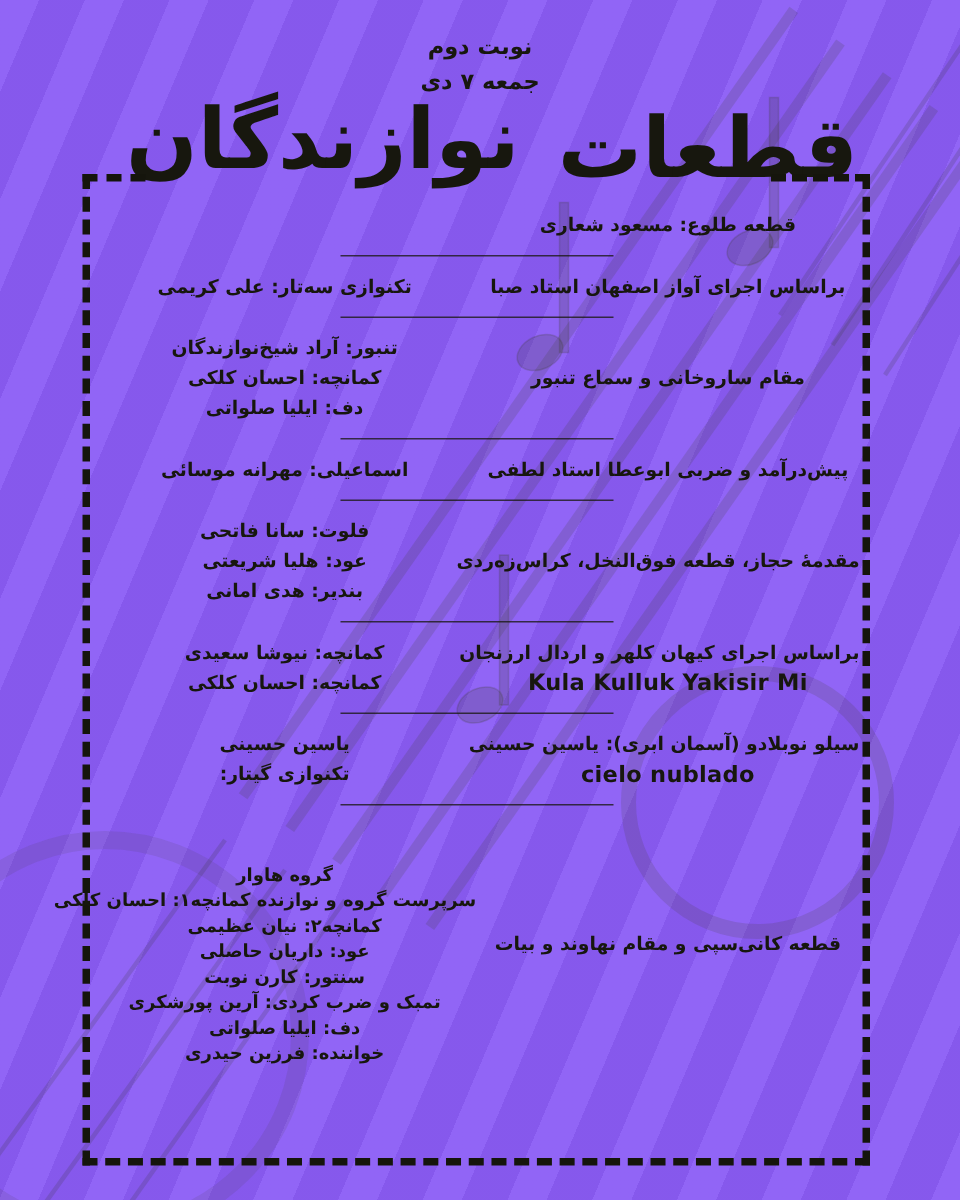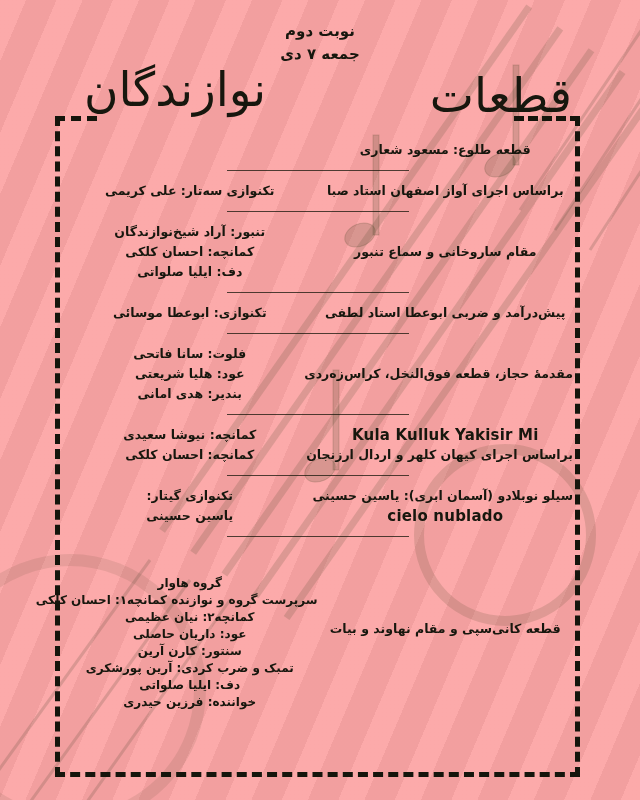--- a/index.html
+++ b/index.html
@@ -1,19 +1,19 @@
 <!DOCTYPE html>
 <html lang="fa" dir="rtl"><head>
 <meta charset="utf-8">
 <style>
   html,body{margin:0;padding:0;}
   .poster{
     position:relative;
     width:640px;height:800px;
-    background:#fca5a5;
+    background:#8b5cf6;
     overflow:hidden;
     font-family:"DejaVu Sans",sans-serif;
     color:#17170e;
     direction:rtl;
   }
   .stripes{
     position:absolute;inset:0;
     background:
       repeating-linear-gradient(113deg,
         rgba(255,255,255,0.055) 0 24px,
@@ -24,22 +24,22 @@
     position:absolute;inset:0;
     pointer-events:none;
   }
   .top-header{
     position:absolute;top:20px;left:0;width:100%;
     text-align:center;font-weight:bold;
     font-size:15px;line-height:23px;
   }
   .big-title{
     position:absolute;
-    font-weight:normal;
-    font-size:47px;
+    font-weight:bold;
+    font-size:56px;
     line-height:1;
     letter-spacing:-1px;
     white-space:nowrap;
   }
   .title-players{top:66px;left:84px;}
   .title-pieces{top:72px;right:68px;}
   .border-seg{
     position:absolute;top:116px;height:0;
     border-top:5px dashed #15150c;
   }
@@ -154,67 +154,67 @@
             <div class="line">کمانچه: احسان کلکی</div>
             <div class="line">دف: ایلیا صلواتی</div>
           </div>
         </div>
         <div class="sep"></div>
         <div class="prog-row">
           <div class="cell">
             <div class="line">پیش‌درآمد و ضربی ابوعطا استاد لطفی</div>
           </div>
           <div class="cell">
-            <div class="line">تکنوازی: ابوعطا موسائی</div>
+            <div class="line">اسماعیلی: مهرانه موسائی</div>
           </div>
         </div>
         <div class="sep"></div>
         <div class="prog-row">
           <div class="cell">
             <div class="line">مقدمهٔ حجاز، قطعه فوق‌النخل، کراس‌زه‌ردی</div>
           </div>
           <div class="cell">
             <div class="line">فلوت: سانا فاتحی</div>
             <div class="line">عود: هلیا شریعتی</div>
             <div class="line">بندیر: هدی امانی</div>
           </div>
         </div>
         <div class="sep"></div>
         <div class="prog-row">
           <div class="cell">
+            <div class="line">براساس اجرای کیهان کلهر و اردال ارزنجان</div>
             <div class="line latin">Kula Kulluk Yakisir Mi</div>
-            <div class="line">براساس اجرای کیهان کلهر و اردال ارزنجان</div>
           </div>
           <div class="cell">
             <div class="line">کمانچه: نیوشا سعیدی</div>
             <div class="line">کمانچه: احسان کلکی</div>
           </div>
         </div>
         <div class="sep"></div>
         <div class="prog-row">
           <div class="cell">
             <div class="line">سیلو نوبلادو (آسمان ابری): یاسین حسینی</div>
             <div class="line latin">cielo nublado</div>
           </div>
           <div class="cell">
+            <div class="line">یاسین حسینی</div>
             <div class="line">تکنوازی گیتار:</div>
-            <div class="line">یاسین حسینی</div>
           </div>
         </div>
         <div class="sep"></div>
         <div class="prog-row">
           <div class="cell">
             <div class="line">قطعه کانی‌سپی و مقام نهاوند و بیات</div>
           </div>
           <div class="cell dense">
             <div class="line">گروه هاوار</div>
             <div class="line">سرپرست گروه و نوازنده کمانچه۱: احسان کلکی</div>
             <div class="line">کمانچه۲: نیان عظیمی</div>
             <div class="line">عود: داریان حاصلی</div>
-            <div class="line">سنتور: کارن آرین</div>
+            <div class="line">سنتور: کارن نوبت</div>
             <div class="line">تمبک و ضرب کردی: آرین پورشکری</div>
             <div class="line">دف: ایلیا صلواتی</div>
             <div class="line">خواننده: فرزین حیدری</div>
           </div>
         </div>
       </div>
   </div>
 
 </div>
 

